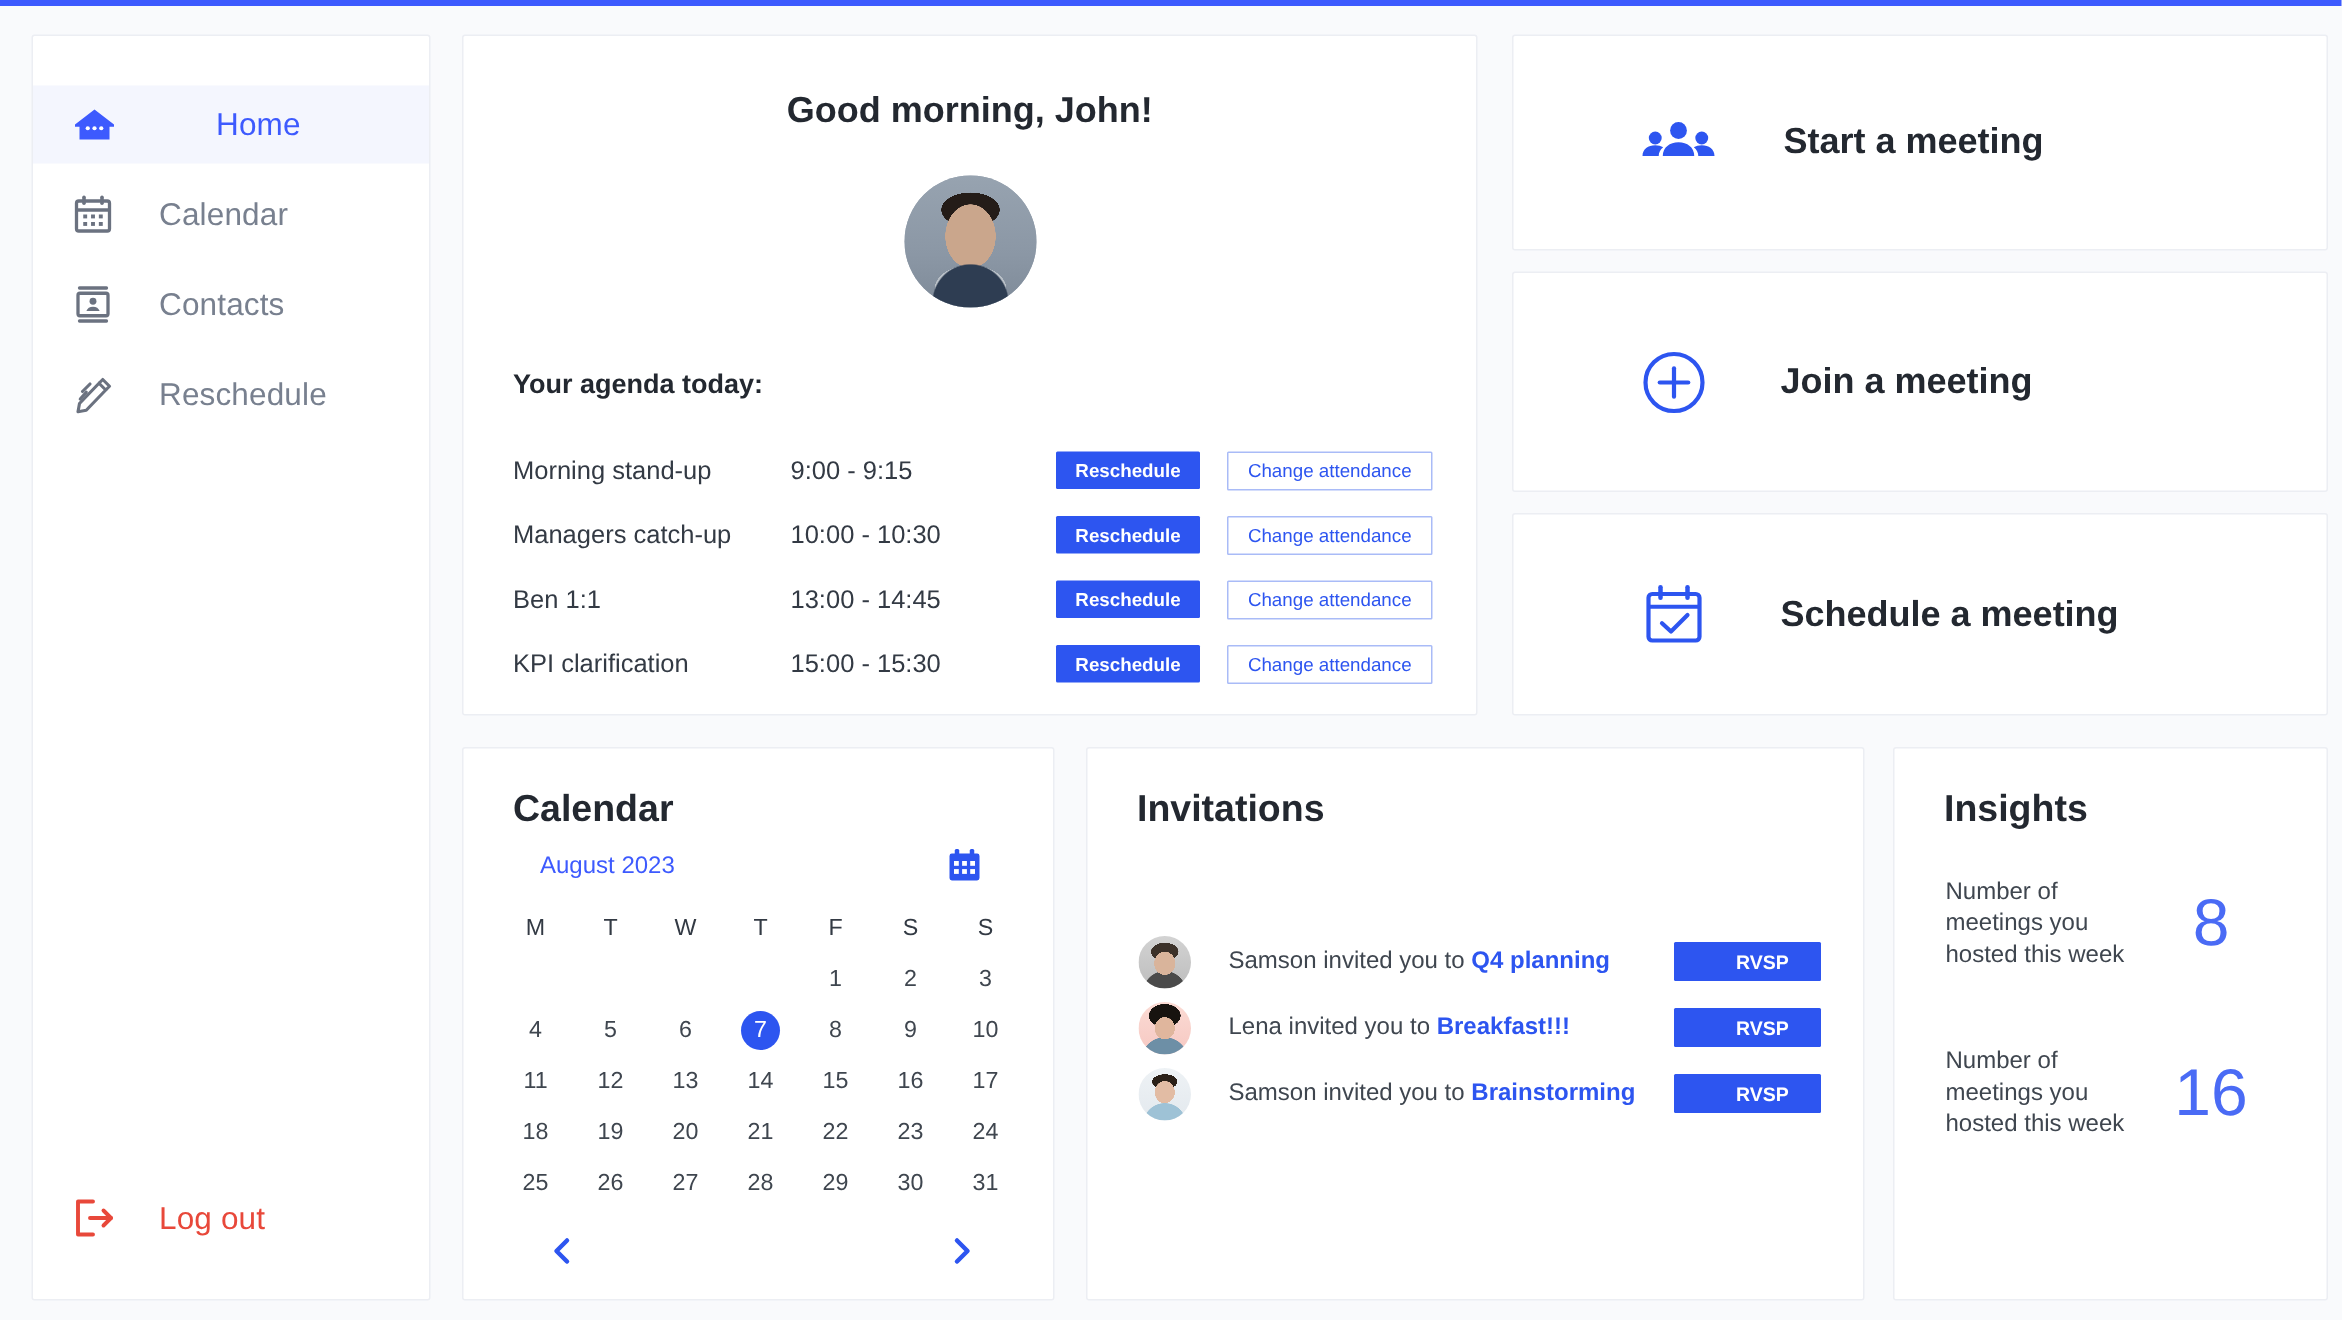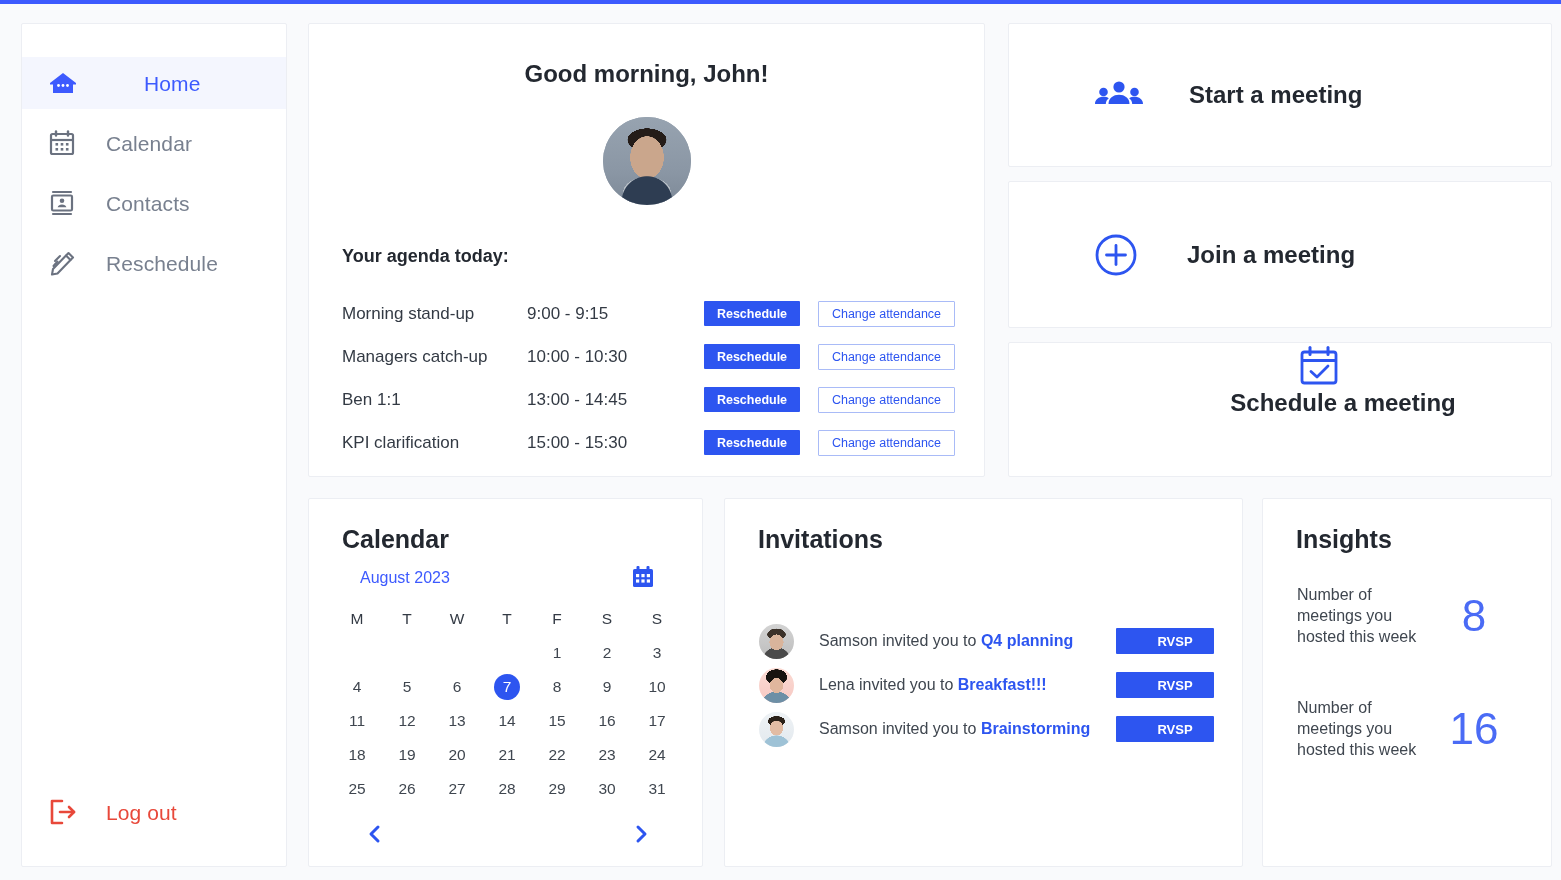--- a/index.html
+++ b/index.html
@@ -179,21 +179,21 @@
 
   
   .action-card {
     display: flex;
     align-items: center;
     padding-left: 84px;
     cursor: pointer;
   }
   #start-card    { left: 1008px; top: 19px;  width: 544px; height: 144px; }
   #join-card     { left: 1008px; top: 177px; width: 544px; height: 147px; }
-  #schedule-card { left: 1008px; top: 338px; width: 544px; height: 135px; flex-direction: column; }
+  #schedule-card { left: 1008px; top: 338px; width: 544px; height: 135px; }
 
   .action-icon { width: 52px; flex: 0 0 auto; display: flex; align-items: center; }
   .action-label {
     margin-left: 42px;
     font-size: 24px;
     font-weight: bold;
     color: #232830;
     white-space: nowrap;
   }
   #start-card .action-label { margin-left: 44px; }

